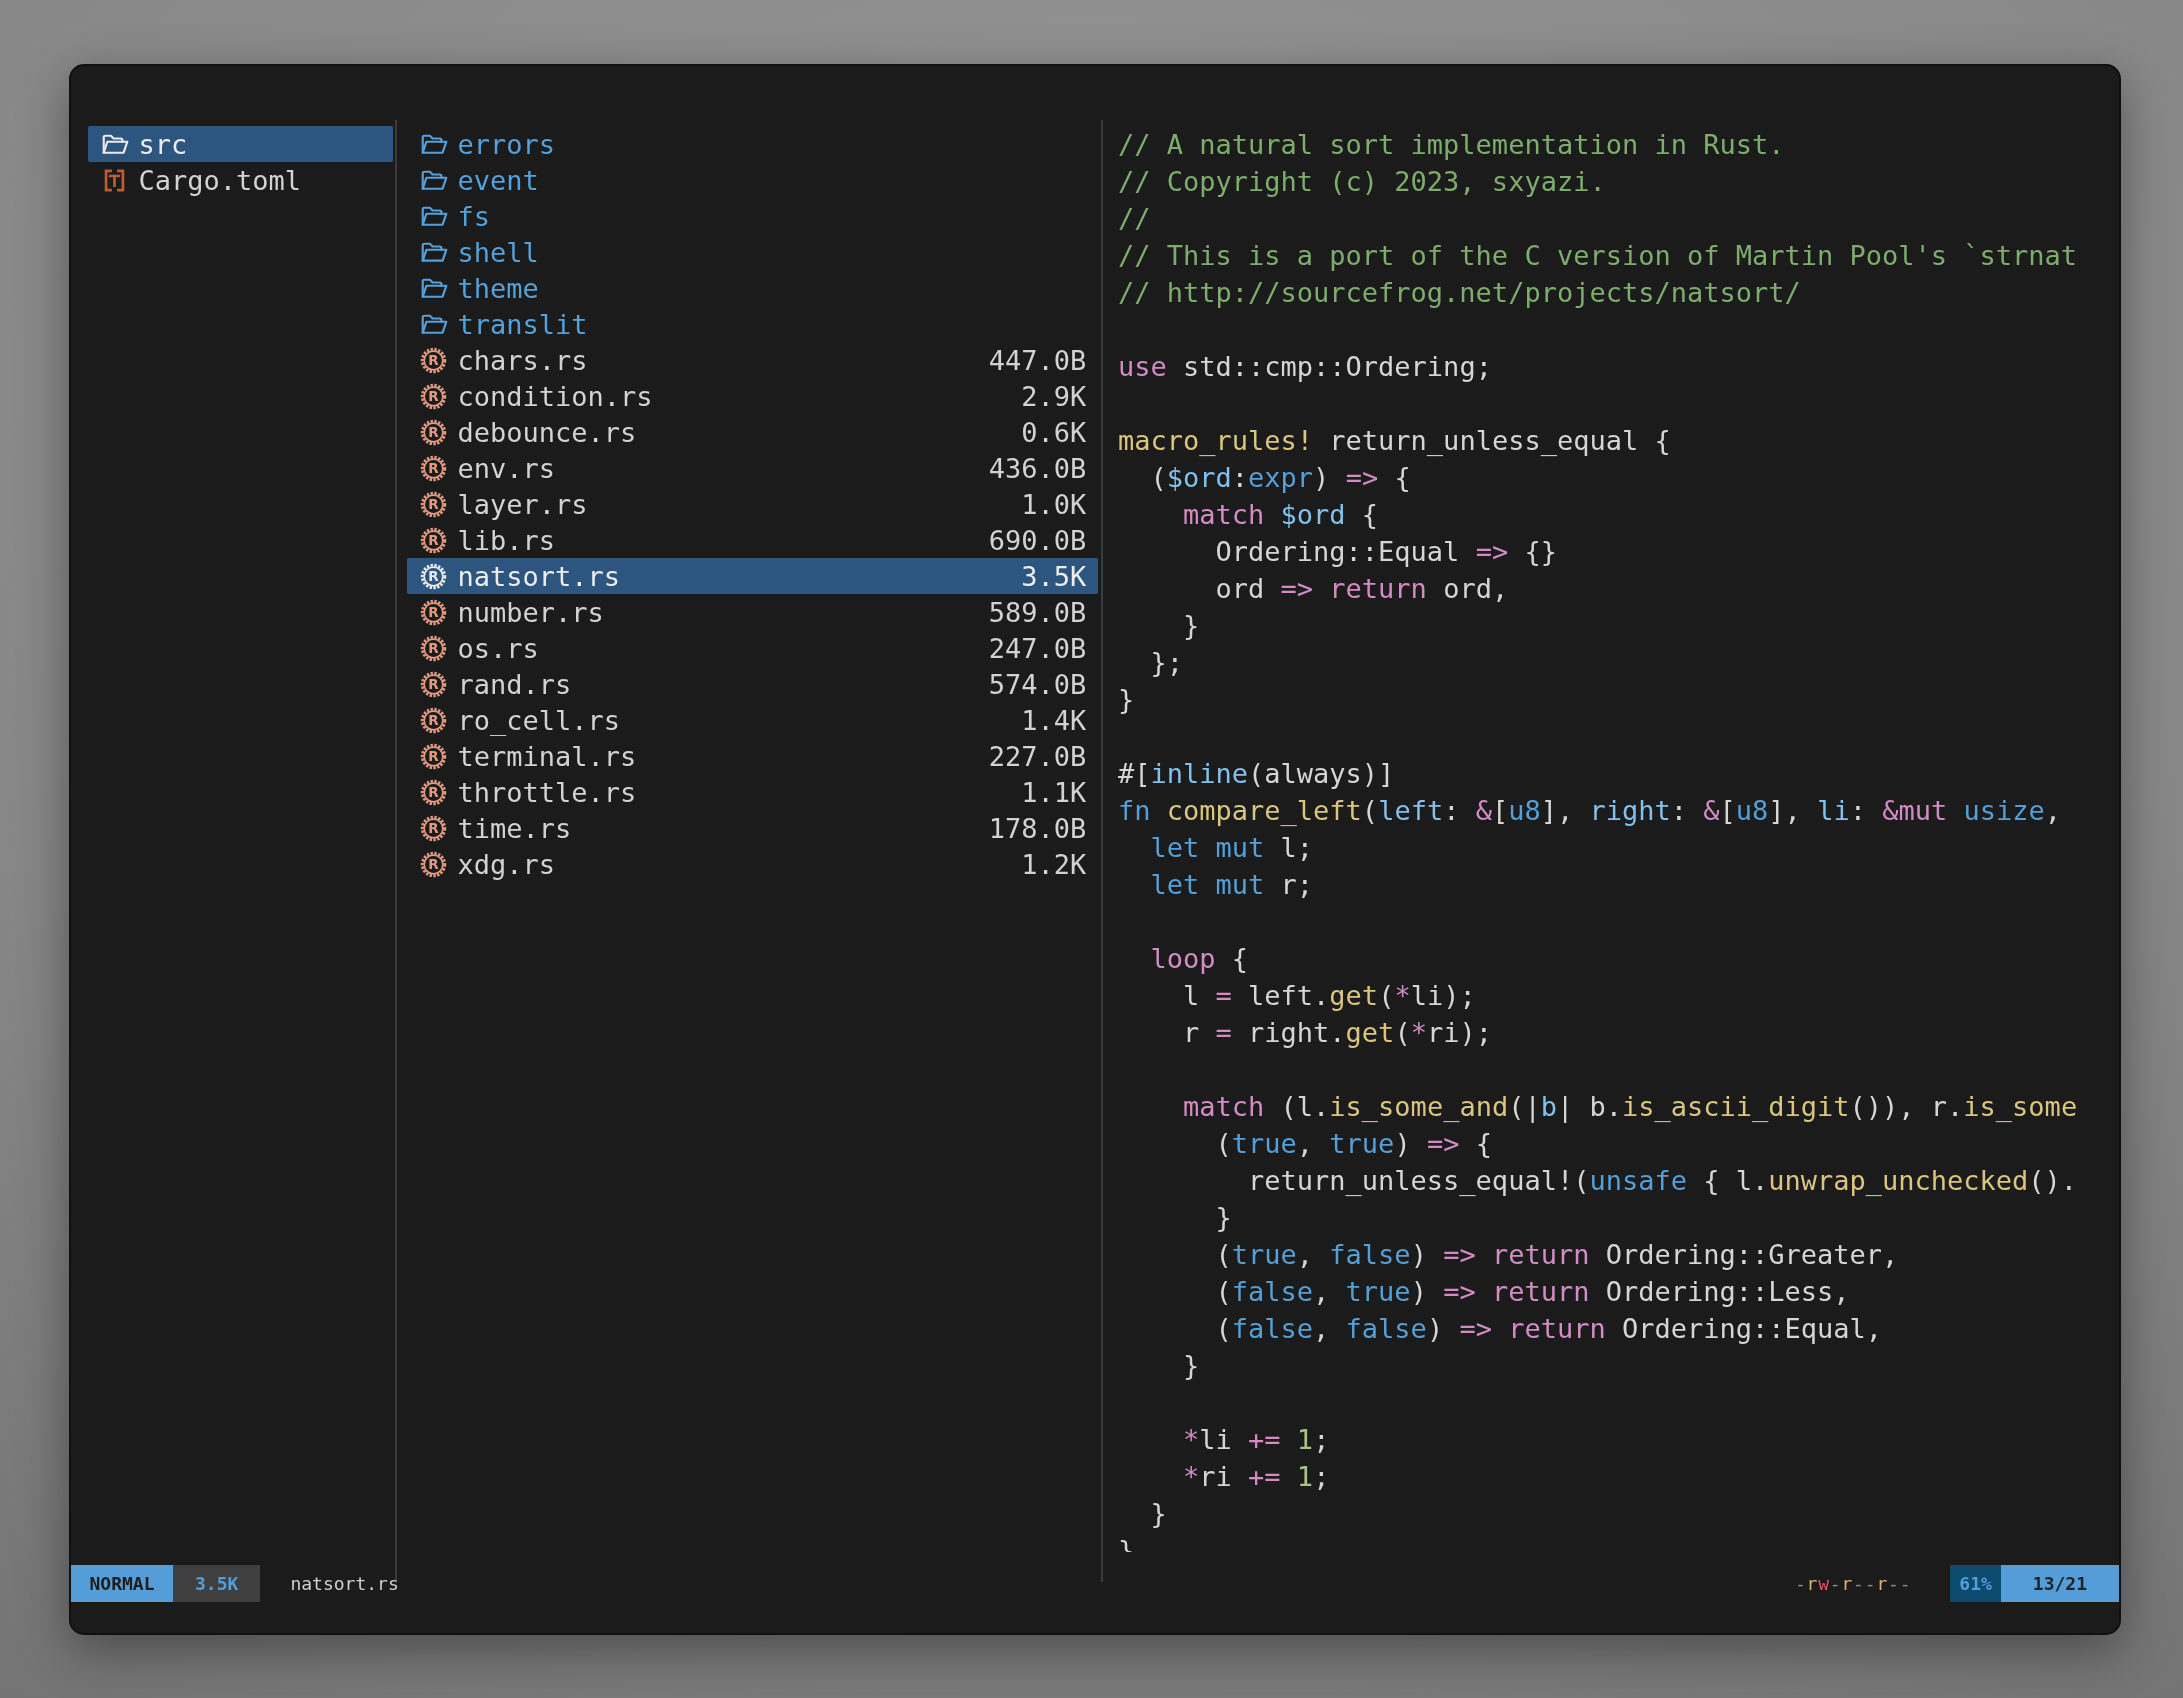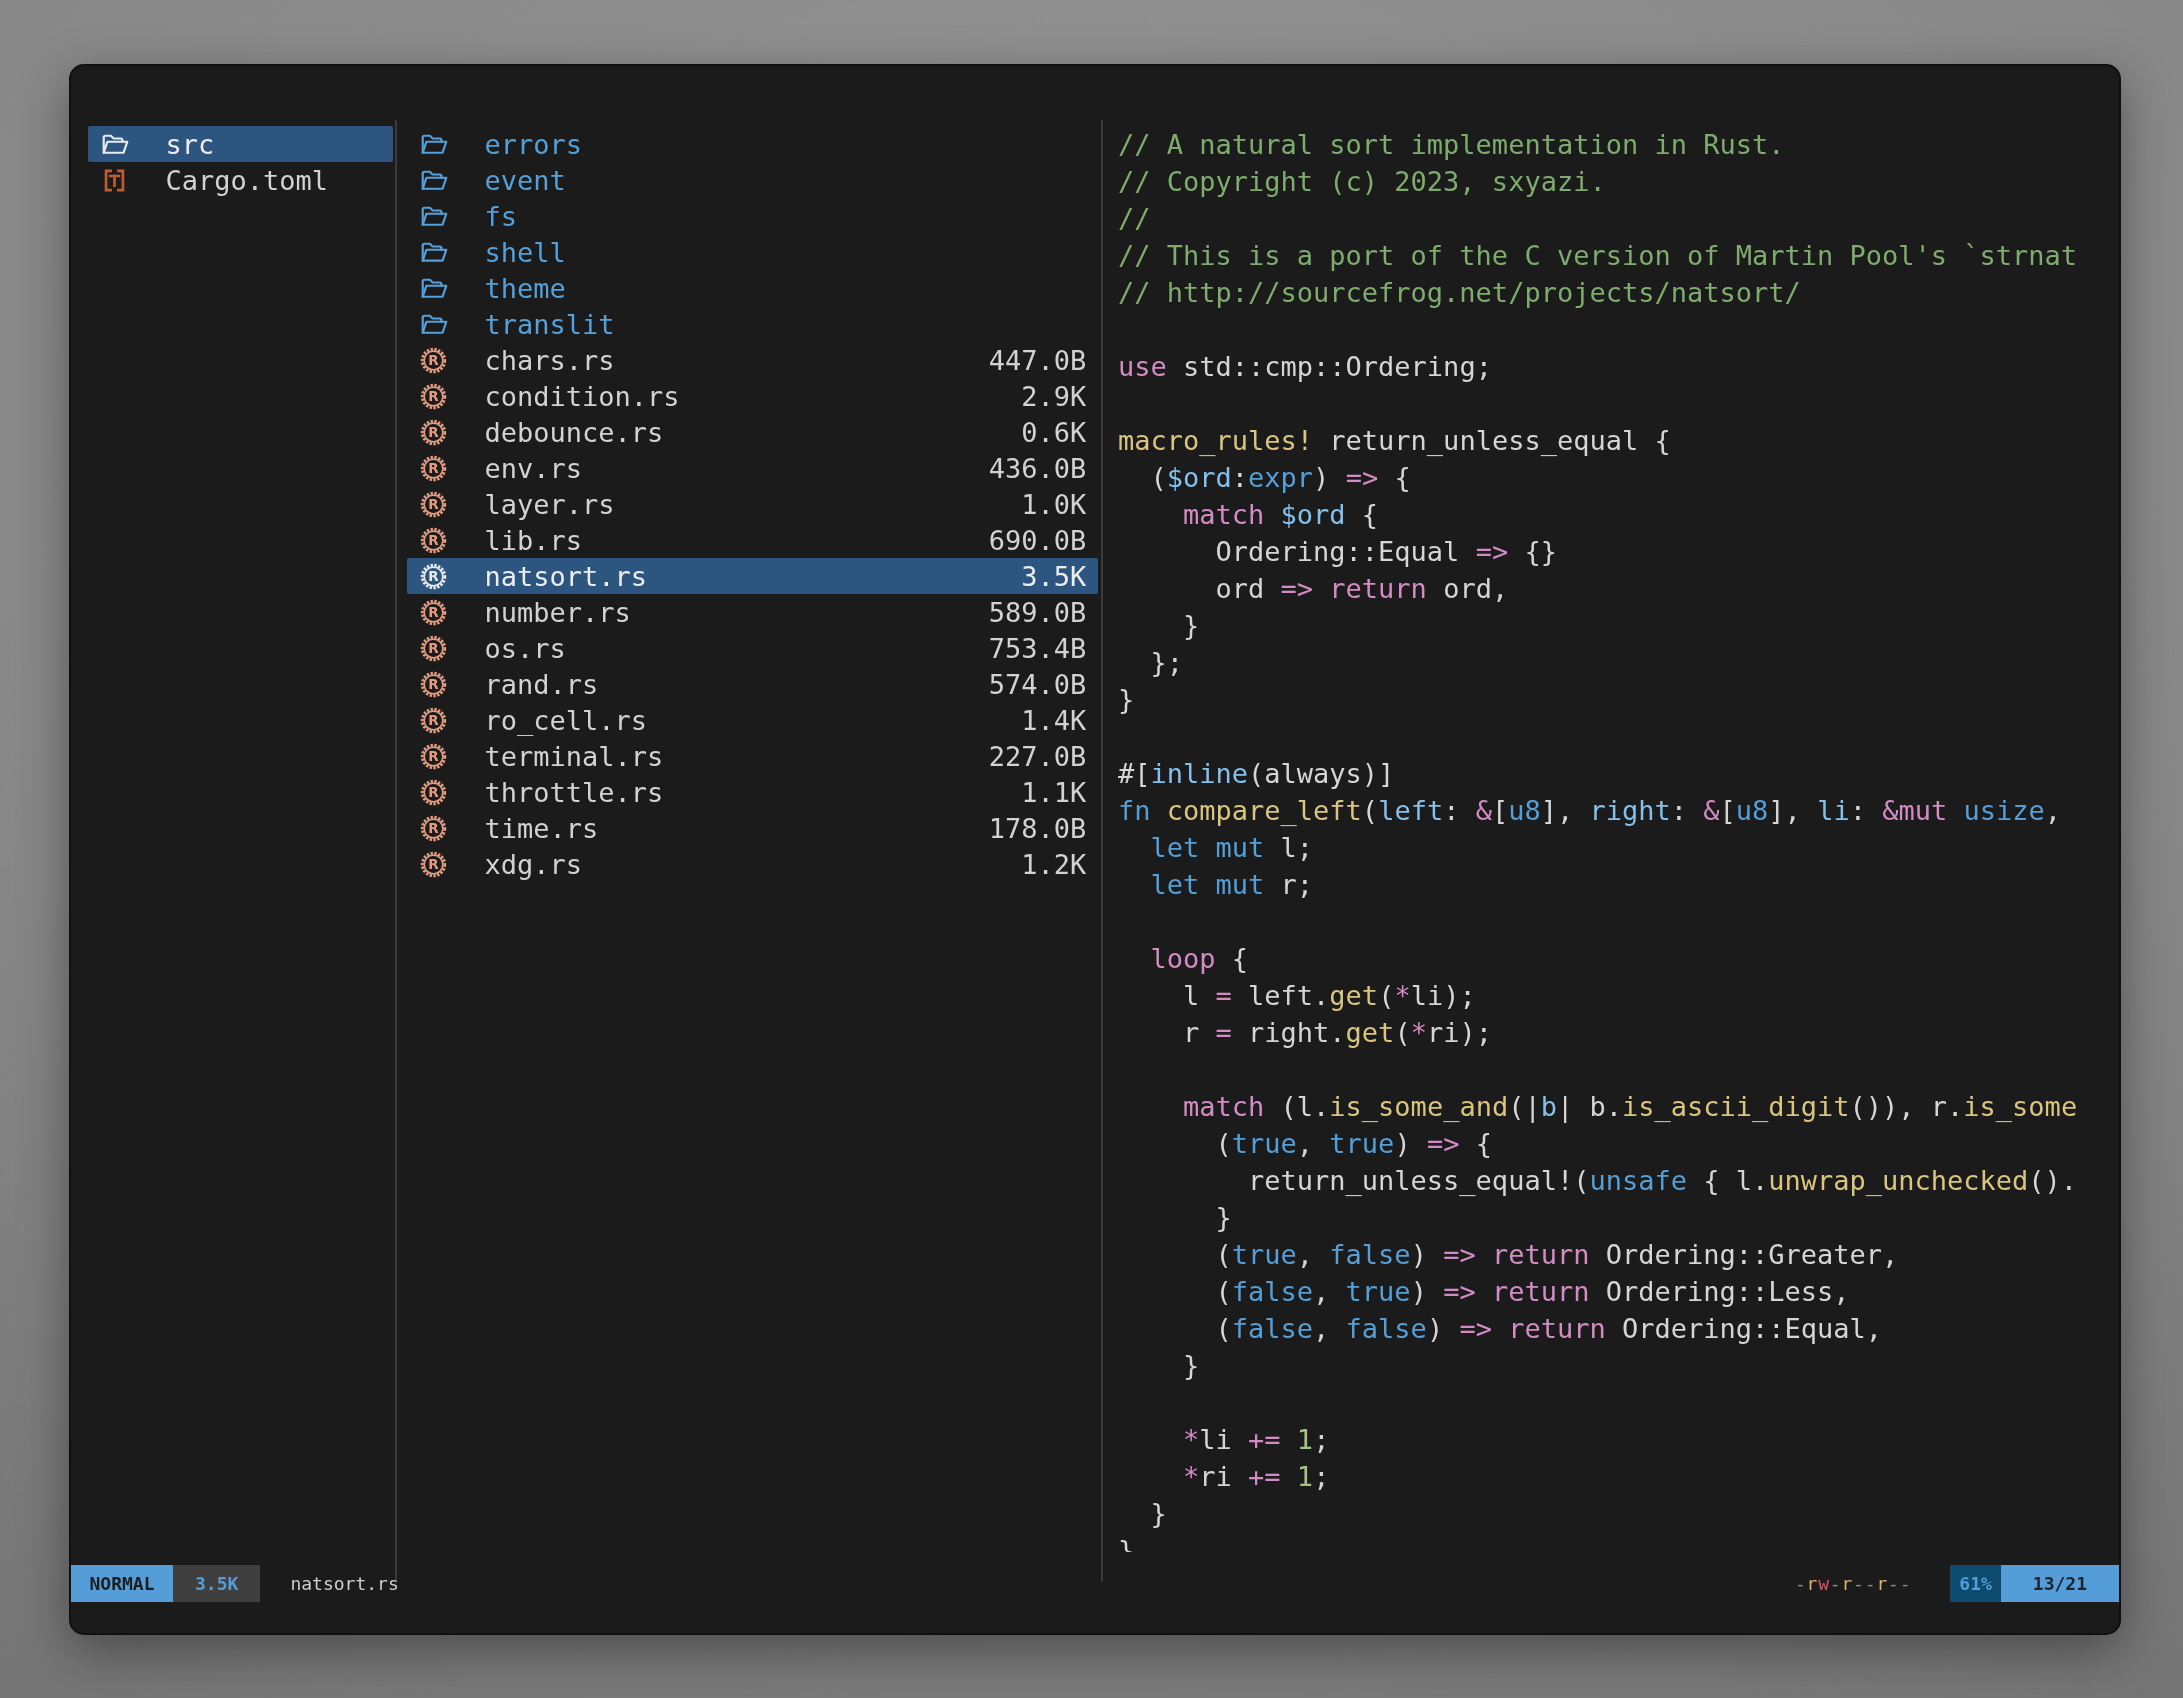--- a/index.html
+++ b/index.html
@@ -15,21 +15,21 @@
   }
   .divider{position:absolute;top:54px;height:1462px;width:1.7px;background:#3b3b3b;}
   #divider-1{left:324px;}
   #divider-2{left:1030px;}
   .pane{position:absolute;top:60px;font-size:27px;color:#d5d5d5;}
   #pane-parent{left:17px;width:305px;}
   #pane-current{left:336px;width:691px;}
   #pane-preview{left:1047px;width:987px;height:1426px;overflow:hidden;}
   .row{
     display:flex;align-items:center;height:36px;box-sizing:border-box;
-    padding:0 11.7px 0 13.4px;border-radius:1.7px;white-space:pre;gap:27px;
+    padding:0 11.7px 0 13.4px;border-radius:1.7px;white-space:pre;
   }
   .row .icon{width:37px;flex:none;display:flex;align-items:center;}
   .row .icon svg{display:block;}
   .icon.folder{color:#53a0da;}
   .icon.rust{color:#e29b80;}
   .icon.toml{color:#bf5c30;}
   .fname{overflow:hidden;}
   .fname.dir{color:#53a0da;}
   .fname.file{color:#d2d2d2;}
   .fsize{margin-left:auto;color:#d2d2d2;}
@@ -134,21 +134,21 @@
             </svg></span><span class="fname file">natsort.rs</span><span class="fsize">3.5K</span></div>
         <div class="row"><span class="icon rust"><svg viewBox="0 0 24 24" width="27" height="27" style="font-size:32px">
               <circle cx="12" cy="12" r="10" fill="none" stroke="currentColor" stroke-width="2.6" stroke-dasharray="2.1 1.3"></circle>
               <circle cx="12" cy="12" r="8.3" fill="none" stroke="currentColor" stroke-width="1.5"></circle>
               <text x="12" y="16.3" text-anchor="middle" font-size="12" font-weight="bold" font-family="DejaVu Sans, sans-serif" fill="currentColor">R</text>
             </svg></span><span class="fname file">number.rs</span><span class="fsize">589.0B</span></div>
         <div class="row"><span class="icon rust"><svg viewBox="0 0 24 24" width="27" height="27" style="font-size:32px">
               <circle cx="12" cy="12" r="10" fill="none" stroke="currentColor" stroke-width="2.6" stroke-dasharray="2.1 1.3"></circle>
               <circle cx="12" cy="12" r="8.3" fill="none" stroke="currentColor" stroke-width="1.5"></circle>
               <text x="12" y="16.3" text-anchor="middle" font-size="12" font-weight="bold" font-family="DejaVu Sans, sans-serif" fill="currentColor">R</text>
-            </svg></span><span class="fname file">os.rs</span><span class="fsize">753.4B</span></div>
+            </svg></span><span class="fname file">os.rs</span><span class="fsize">247.0B</span></div>
         <div class="row"><span class="icon rust"><svg viewBox="0 0 24 24" width="27" height="27" style="font-size:32px">
               <circle cx="12" cy="12" r="10" fill="none" stroke="currentColor" stroke-width="2.6" stroke-dasharray="2.1 1.3"></circle>
               <circle cx="12" cy="12" r="8.3" fill="none" stroke="currentColor" stroke-width="1.5"></circle>
               <text x="12" y="16.3" text-anchor="middle" font-size="12" font-weight="bold" font-family="DejaVu Sans, sans-serif" fill="currentColor">R</text>
             </svg></span><span class="fname file">rand.rs</span><span class="fsize">574.0B</span></div>
         <div class="row"><span class="icon rust"><svg viewBox="0 0 24 24" width="27" height="27" style="font-size:32px">
               <circle cx="12" cy="12" r="10" fill="none" stroke="currentColor" stroke-width="2.6" stroke-dasharray="2.1 1.3"></circle>
               <circle cx="12" cy="12" r="8.3" fill="none" stroke="currentColor" stroke-width="1.5"></circle>
               <text x="12" y="16.3" text-anchor="middle" font-size="12" font-weight="bold" font-family="DejaVu Sans, sans-serif" fill="currentColor">R</text>
             </svg></span><span class="fname file">ro_cell.rs</span><span class="fsize">1.4K</span></div>

